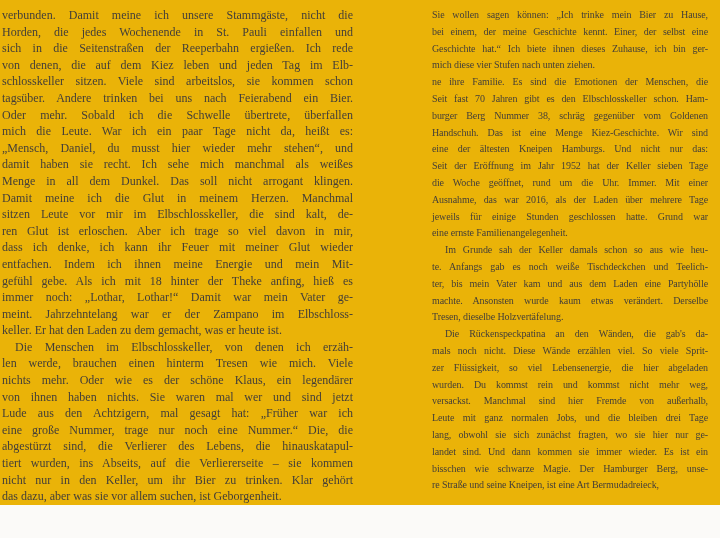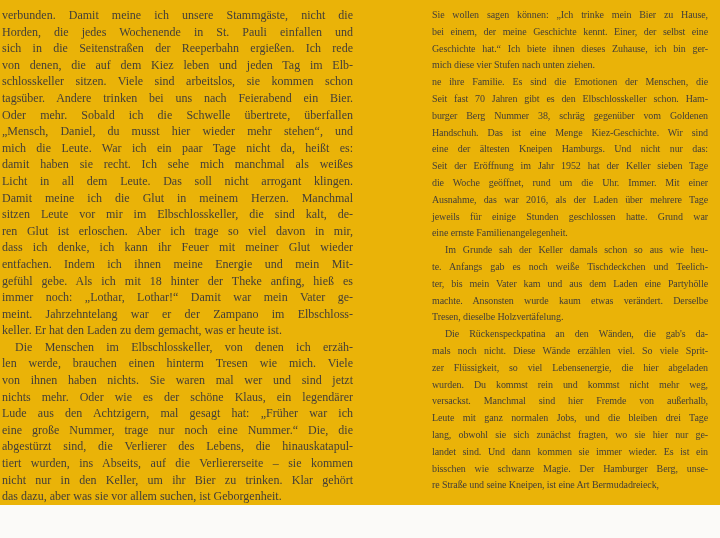--- a/index.html
+++ b/index.html
@@ -70,39 +70,39 @@
   <div class="page page-left">
     <div>
         <div class="para">
           <div class="line">verbunden. Damit meine ich unsere Stammgäste, nicht die</div>
           <div class="line">Horden, die jedes Wochenende in St. Pauli einfallen und</div>
           <div class="line">sich in die Seitenstraßen der Reeperbahn ergießen. Ich rede</div>
           <div class="line">von denen, die auf dem Kiez leben und jeden Tag im Elb-</div>
           <div class="line">schlosskeller sitzen. Viele sind arbeitslos, sie kommen schon</div>
           <div class="line">tagsüber. Andere trinken bei uns nach Feierabend ein Bier.</div>
           <div class="line">Oder mehr. Sobald ich die Schwelle übertrete, überfallen</div>
+          <div class="line">mich die Leute. War ich ein paar Tage nicht da, heißt es:</div>
           <div class="line">„Mensch, Daniel, du musst hier wieder mehr stehen“, und</div>
-          <div class="line">mich die Leute. War ich ein paar Tage nicht da, heißt es:</div>
           <div class="line">damit haben sie recht. Ich sehe mich manchmal als weißes</div>
-          <div class="line">Licht in all dem Leute. Das soll nicht arrogant klingen.</div>
+          <div class="line">Menge in all dem Dunkel. Das soll nicht arrogant klingen.</div>
           <div class="line">Damit meine ich die Glut in meinem Herzen. Manchmal</div>
           <div class="line">sitzen Leute vor mir im Elbschlosskeller, die sind kalt, de-</div>
           <div class="line">ren Glut ist erloschen. Aber ich trage so viel davon in mir,</div>
           <div class="line">dass ich denke, ich kann ihr Feuer mit meiner Glut wieder</div>
           <div class="line">entfachen. Indem ich ihnen meine Energie und mein Mit-</div>
           <div class="line">gefühl gebe. Als ich mit 18 hinter der Theke anfing, hieß es</div>
           <div class="line">immer noch: „Lothar, Lothar!“ Damit war mein Vater ge-</div>
           <div class="line">meint. Jahrzehntelang war er der Zampano im Elbschloss-</div>
           <div class="line last">keller. Er hat den Laden zu dem gemacht, was er heute ist.</div>
         </div>
         <div class="para">
           <div class="line indent">Die Menschen im Elbschlosskeller, von denen ich erzäh-</div>
           <div class="line">len werde, brauchen einen hinterm Tresen wie mich. Viele</div>
+          <div class="line">nichts mehr. Oder wie es der schöne Klaus, ein legendärer</div>
           <div class="line">von ihnen haben nichts. Sie waren mal wer und sind jetzt</div>
-          <div class="line">nichts mehr. Oder wie es der schöne Klaus, ein legendärer</div>
           <div class="line">Lude aus den Achtzigern, mal gesagt hat: „Früher war ich</div>
           <div class="line">eine große Nummer, trage nur noch eine Nummer.“ Die, die</div>
           <div class="line">abgestürzt sind, die Verlierer des Lebens, die hinauskatapul-</div>
           <div class="line">tiert wurden, ins Abseits, auf die Verliererseite – sie kommen</div>
           <div class="line">nicht nur in den Keller, um ihr Bier zu trinken. Klar gehört</div>
           <div class="line last">das dazu, aber was sie vor allem suchen, ist Geborgenheit.</div>
         </div>
       </div>
   </div>
 

